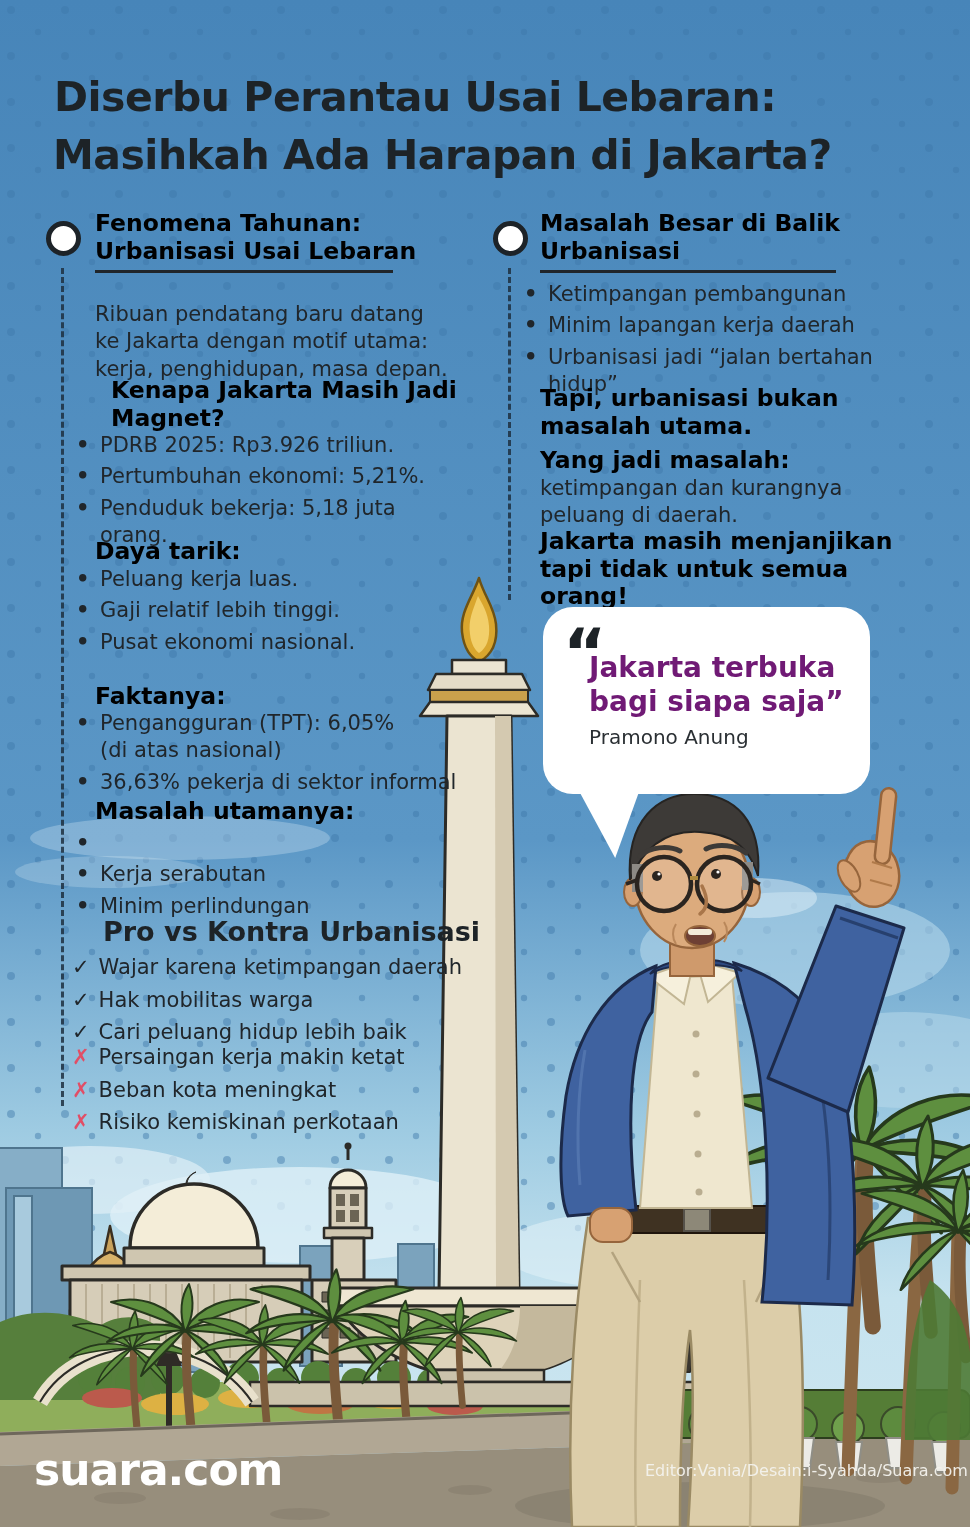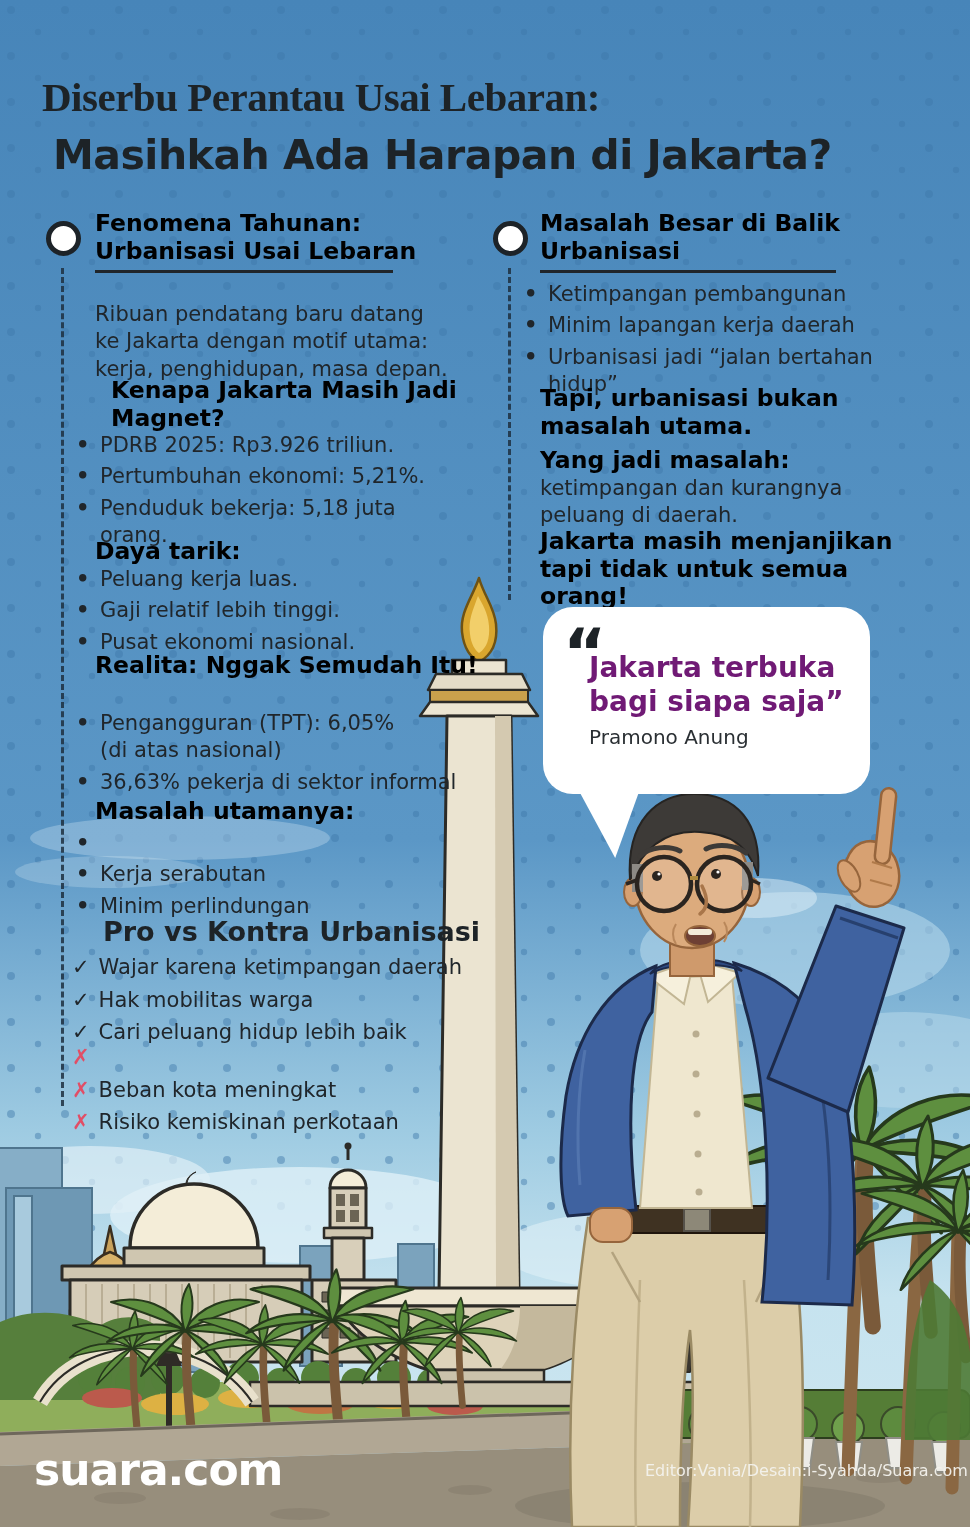--- a/index.html
+++ b/index.html
@@ -342,21 +342,21 @@
         <circle cx="718" cy="872" r="1.6" fill="#ffffff"></circle>
         <path d="M702,886 C708,898 708,908 700,914" stroke="#a9764a" stroke-width="3.5" fill="none" stroke-linecap="round"></path>
         <ellipse cx="700" cy="936" rx="15" ry="10" fill="#6e4034" stroke="#96653c" stroke-width="2"></ellipse>
         <rect x="688" y="929" width="24" height="6" rx="3" fill="#f2ead8"></rect>
         <path d="M676,924 C672,930 672,938 676,944" stroke="#b9875a" stroke-width="2" fill="none"></path>
         <path d="M724,922 C728,928 728,936 724,942" stroke="#b9875a" stroke-width="2" fill="none"></path>
       </g>
     </g>
   </svg>
 
-  <div class="txt title-line" style="left:42px;top:70px;width:890px;font-family:Liberation Serif, serif;">Diserbu Perantau Usai Lebaran:</div>
+  <div class="txt title-line" style="left:54px;top:70px;width:890px;">Diserbu Perantau Usai Lebaran:</div>
   <div class="txt title-line" style="left:53px;top:128px;width:900px;">Masihkah Ada Harapan di Jakarta?</div>
 
   <div class="circle-marker" style="left:46px;top:221px;"></div>
   <div class="dash" style="left:61px;top:268px;height:838px;"></div>
 
   <div class="txt sec-head" style="left:95px;top:210px;width:380px;">Fenomena Tahunan:
 Urbanisasi Usai Lebaran</div>
   <div class="rule" style="left:95px;top:270px;width:298px;"></div>
   <div class="txt body-text" style="left:95px;top:283px;width:390px;margin-top:18px;">Ribuan pendatang baru datang
 ke Jakarta dengan motif utama:
@@ -389,21 +389,21 @@
     <div class="li">
       <span class="marker">•</span>
       <span>Gaji relatif lebih tinggi.</span>
       </div>
     <div class="li">
       <span class="marker">•</span>
       <span>Pusat ekonomi nasional.</span>
       </div>
   </div>
 
-  <div class="txt sec-head" style="left:95px;top:652px;width:400px;">Realita: Nggak Semudah Itu!</div>
+  <div class="txt sec-head" style="left:95px;top:683px;width:380px;">Faktanya:</div>
   <div class="list" style="left:76px;top:710px;width:400px;">
     <div class="li">
       <span class="marker">•</span>
       <span>Pengangguran (TPT): 6,05%
 (di atas nasional)</span>
       </div>
     <div class="li">
       <span class="marker">•</span>
       <span>36,63% pekerja di sektor informal</span>
       </div>
@@ -435,20 +435,21 @@
       <span>Hak mobilitas warga</span>
       </div>
     <div class="li">
       <span class="marker">✓</span>
       <span>Cari peluang hidup lebih baik</span>
       </div>
   </div>
   <div class="list pk cons" style="left:72px;top:1042px;width:420px;">
     <div class="li">
       <span class="marker">✗</span>
+      <span>Persaingan kerja makin ketat</span>
       </div>
     <div class="li">
       <span class="marker">✗</span>
       <span>Beban kota meningkat</span>
       </div>
     <div class="li">
       <span class="marker">✗</span>
       <span>Risiko kemiskinan perkotaan</span>
       </div>
   </div>

